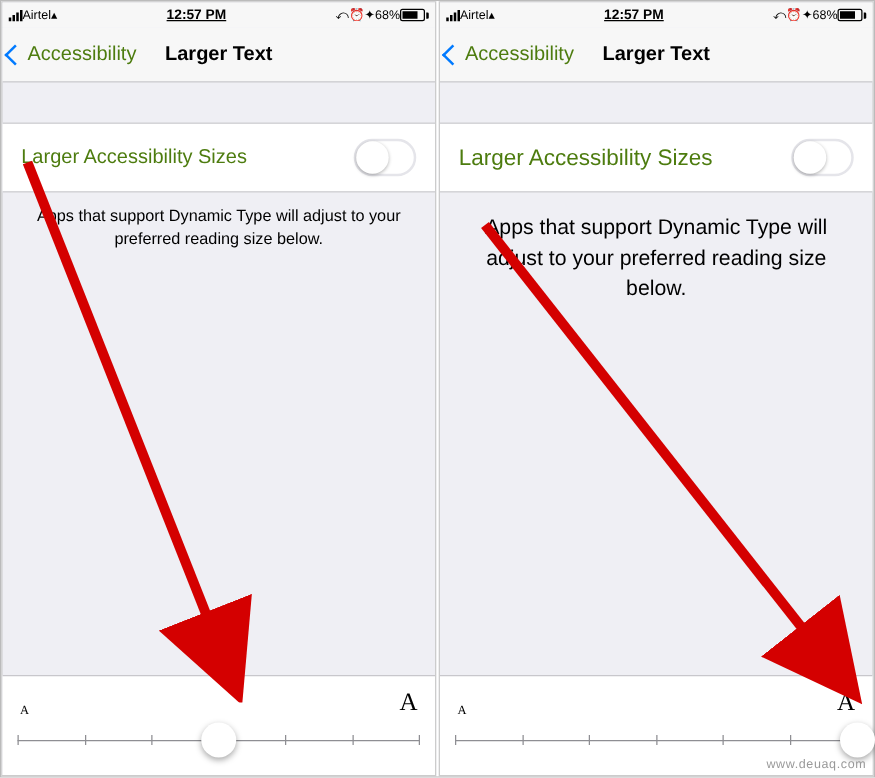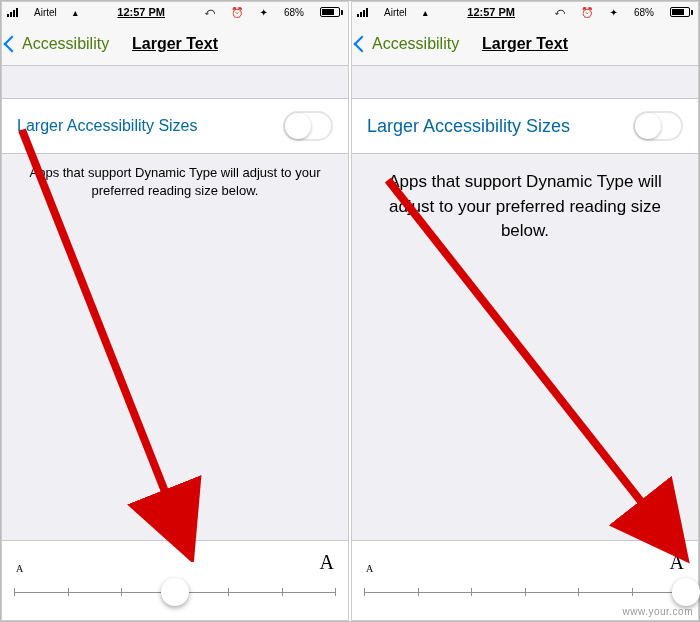--- a/index.html
+++ b/index.html
@@ -6,39 +6,39 @@
   body { background: #fff; font-family: -apple-system, "Helvetica Neue", Arial, sans-serif; }
   .canvas { width: 700px; height: 622px; position: relative; background: #fff; border: 1px solid #bbb; }
   .phones { display: flex; width: 100%; height: 100%; }
   .phone { height: 620px; background: #efeff4; display: flex; flex-direction: column; border: 1px solid #ccc; position: relative; }
   .phone.left { width: 348px; }
   .phone.right { width: 348px; }
   .gap { width: 2px; background: #fff; }
 
   
   .statusbar { height: 20px; display: flex; align-items: center; justify-content: space-between; padding: 0 5px; font-size: 10px; color: #000; background: #f7f7f7; }
-  .sb-left, .sb-right { display: flex; align-items: center; gap: 16px; }
+  .sb-left, .sb-right { display: flex; align-items: center; gap: 0; }
   .sb-center { font-weight: 600; font-size: 11px; text-decoration: underline; }
   .signal { display: inline-flex; gap: 1px; align-items: flex-end; }
   .signal i { width: 2px; background: #000; display: inline-block; }
   .signal i:nth-child(1){height:3px}.signal i:nth-child(2){height:5px}.signal i:nth-child(3){height:7px}.signal i:nth-child(4){height:9px}
   .battery { display:inline-flex; align-items:center; }
   .batt-body { width:20px; height:10px; border:1px solid #000; border-radius:2px; position:relative; }
   .batt-fill { position:absolute; left:1px; top:1px; bottom:1px; width:66%; background:#000; }
   .batt-cap { width:2px; height:5px; background:#000; margin-left:1px; border-radius:0 1px 1px 0; }
 
   
   .nav { height: 44px; background: #f7f7f7; border-bottom: 1px solid #c8c7cc; display: flex; align-items: center; position: relative; }
   .nav-back { display: flex; align-items: center; color: #4d7c0f; font-size: 16px; padding-left: 4px; gap: 2px; }
   .chev { width: 12px; height: 12px; border-left: 2px solid #007aff; border-bottom: 2px solid #007aff; transform: rotate(45deg); margin-right: 2px; }
-  .nav-title { position: absolute; left: 0; right: 0; text-align: center; font-weight: 600; font-size: 16px; color: #000; pointer-events: none; text-decoration: underline; }
+  .nav-title { position: absolute; left: 0; right: 0; text-align: center; font-weight: 600; font-size: 16px; color: #000; pointer-events: none; }
 
   .spacer-top { height: 32px; }
   .row { background: #fff; border-top: 1px solid #c8c7cc; border-bottom: 1px solid #c8c7cc; padding: 12px 15px; display: flex; align-items: center; justify-content: space-between; }
-  .row-label { font-size: 16px; color: #0369a1; }
+  .row-label { font-size: 16px; color: #4d7c0f; }
   .right .row-label { font-size: 18px; }
 
   .toggle { width: 50px; height: 30px; border-radius: 15px; background: #fff; border: 2px solid #e5e5ea; position: relative; }
   .knob { width: 26px; height: 26px; border-radius: 50%; background: #fff; box-shadow: 0 1px 3px rgba(0,0,0,.3); position: absolute; top: 0; left: 0; }
 
   .footer-text { padding: 10px 18px 0 18px; font-size: 13px; color: #000; text-align: center; line-height: 1.35; }
   .right .footer-text { font-size: 17px; padding: 16px 26px 0 26px; line-height: 1.45; }
 
   .flex-fill { flex: 1; }
 
@@ -203,14 +203,14 @@
       <defs>
             <marker id="ah2" markerWidth="10" markerHeight="10" refX="5" refY="5" orient="auto">
               <path d="M0,0 L10,5 L0,10 Z" fill="#d40000"></path>
             </marker>
           </defs>
       <line x1="8" y1="8" x2="285" y2="360" stroke="#d40000" stroke-width="8" marker-end="url(#ah2)"></line>
     </svg>
   </div>
 </div>
 
-<div class="watermark">www.your.com</div>
+<div class="watermark">www.deuaq.com</div>
 </div>
 
 </body></html>

